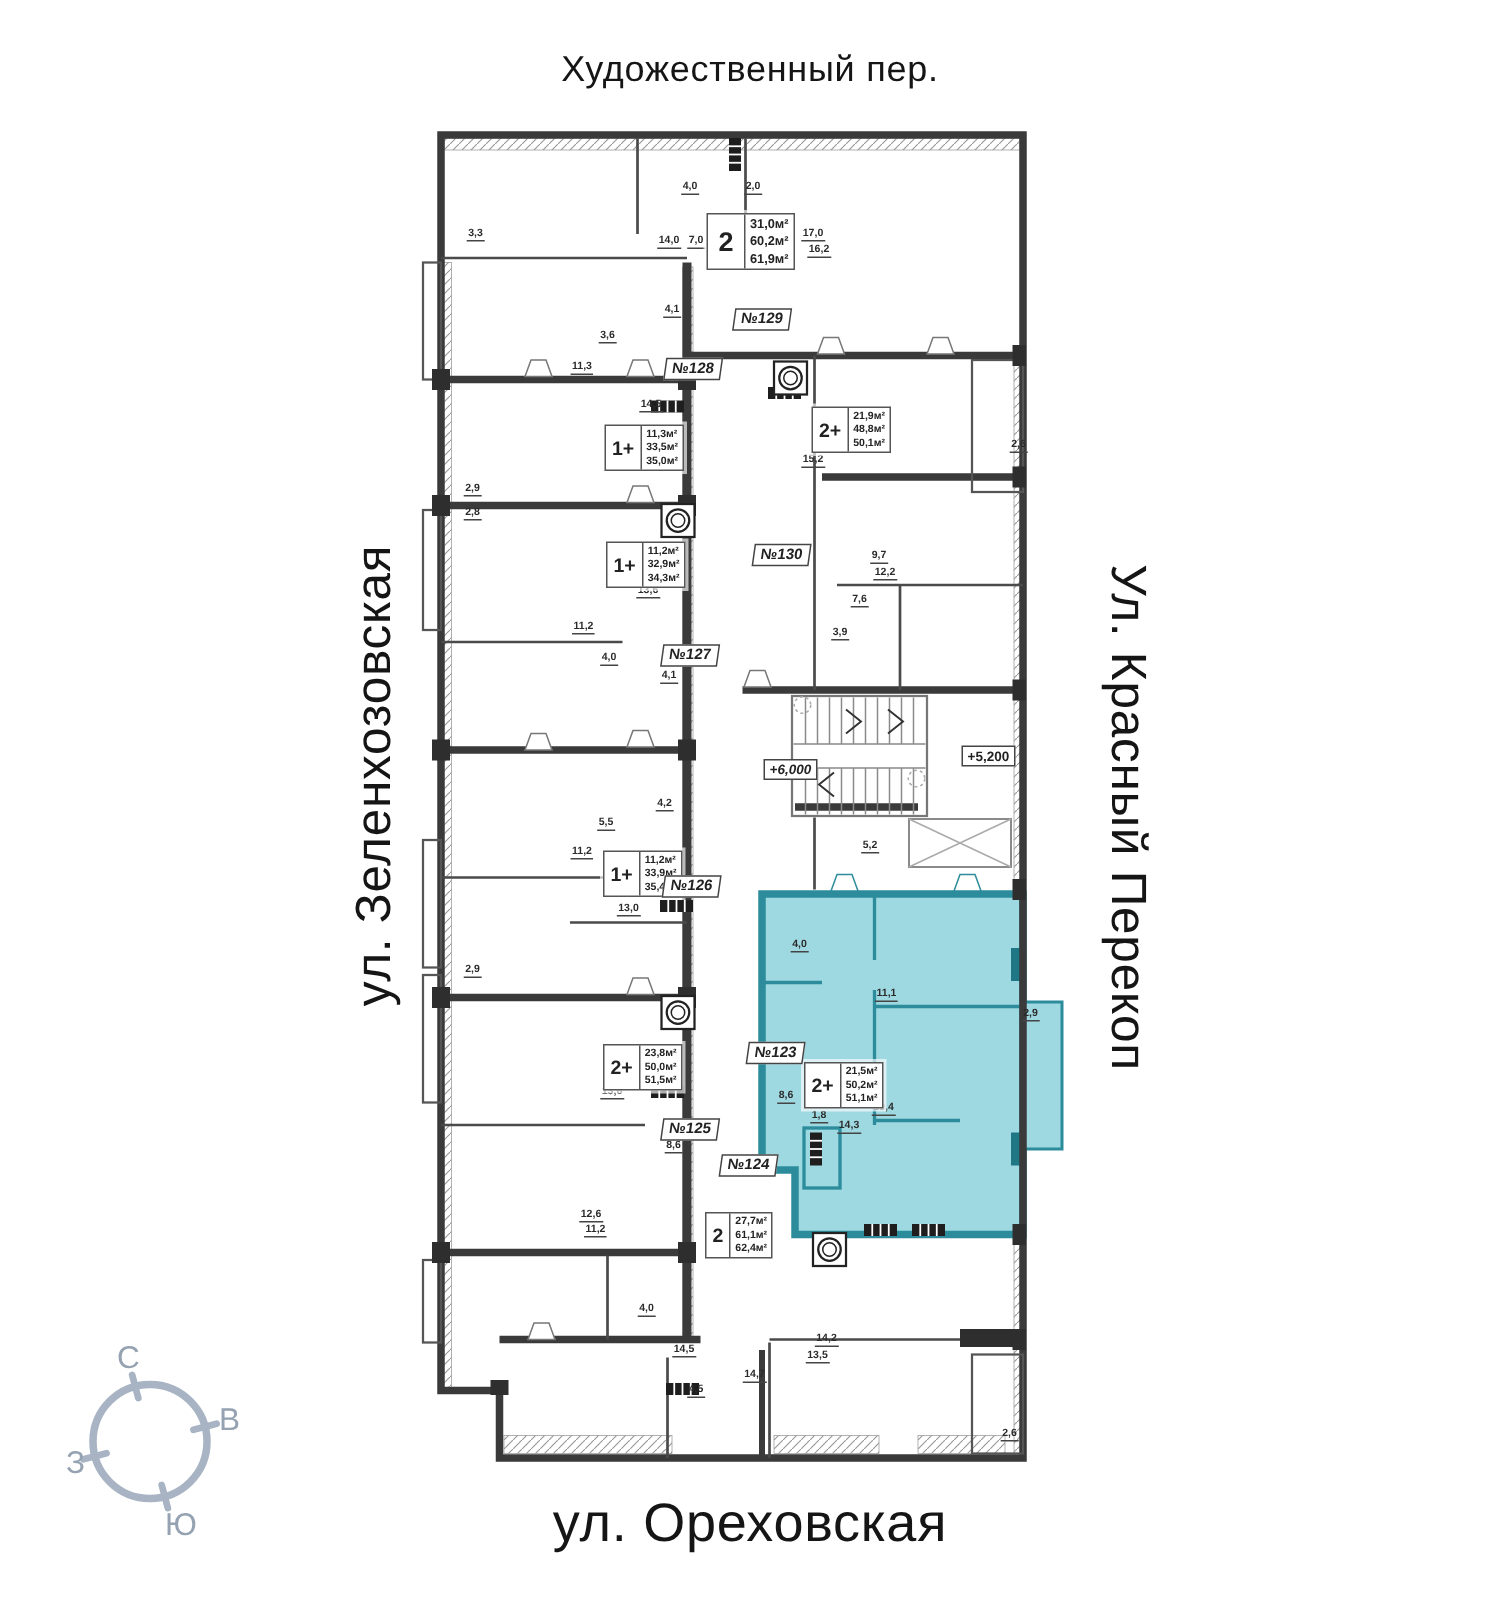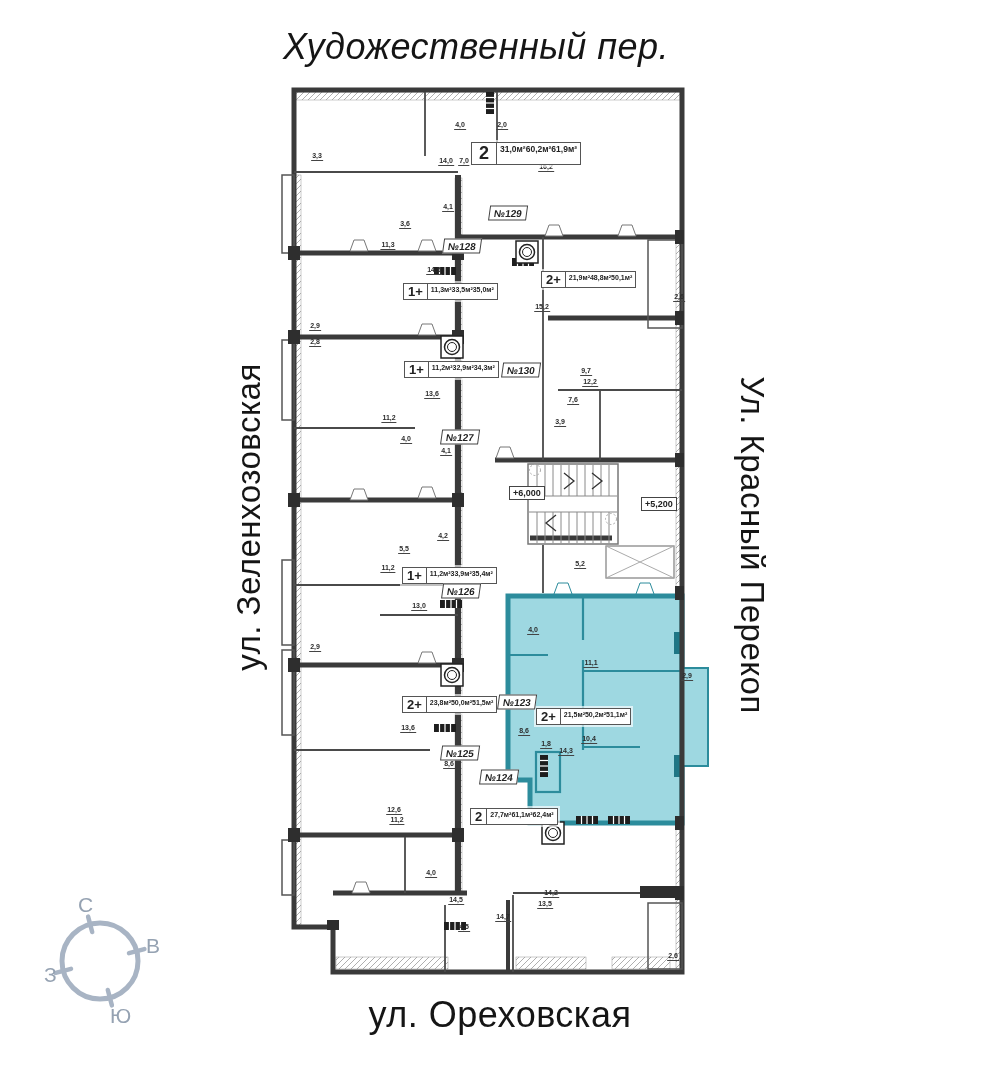--- a/index.html
+++ b/index.html
@@ -1,31 +1,31 @@
 <!DOCTYPE html>
 <html><head>
 <meta charset="utf-8">
 <style>
   html,body{margin:0;padding:0;}
   body{width:1000px;height:1068px;position:relative;background:#ffffff;overflow:hidden;
        font-family:"Liberation Sans",sans-serif;color:#1a1a1a;}
   .street{position:absolute;white-space:nowrap;color:#151515;letter-spacing:.5px;}
-  .street-top{left:476px;top:47px;transform:translate(-50%,-50%);font-size:36px;font-style:italic;}
+  .street-top{left:500px;top:47px;transform:translate(-50%,-50%);font-size:24px;}
   .street-bottom{left:500px;top:1015px;transform:translate(-50%,-50%);font-size:36px;}
   .street-left{left:249px;top:517px;transform:translate(-50%,-50%) rotate(-90deg);font-size:33px;}
   .street-right{left:752px;top:545px;transform:translate(-50%,-50%) rotate(90deg);font-size:33px;}
   #plan-svg,#overlay{position:absolute;left:0;top:0;}
   #overlay{width:1000px;height:1068px;pointer-events:none;}
   .dim{position:absolute;transform:translate(-50%,-100%);font-size:7px;font-weight:bold;
        color:#2b2b2b;border-bottom:1px solid #444;padding:0 1px 1px 1px;line-height:1;white-space:nowrap;}
   .apt-box{position:absolute;display:flex;align-items:stretch;background:#fff;border:1px solid #555;
        box-shadow:0 0 0 2px rgba(255,255,255,.65);}
   .apt-type{display:flex;align-items:center;padding:0 4px;font-weight:bold;font-size:13px;
        border-right:1px solid #555;color:#222;}
-  .apt-areas{display:flex;flex-direction:row;justify-content:center;padding:1px 3px;text-align:center;}
+  .apt-areas{display:flex;flex-direction:column;justify-content:center;padding:1px 3px;}
   .apt-areas div{font-size:7px;font-weight:bold;line-height:1.3;color:#222;white-space:nowrap;}
   .apt-box.large .apt-type{font-size:18px;padding:0 7px;}
   .apt-box.large .apt-areas div{font-size:8.5px;line-height:1.35;}
   .apt-tag{position:absolute;transform:translate(-50%,-50%) skewX(-8deg);background:#fff;
        border:1px solid #444;font-size:10px;font-weight:bold;padding:1px 4px;white-space:nowrap;color:#222;}
   .elev{position:absolute;background:#fff;border:1px solid #444;font-size:9px;font-weight:bold;
        padding:1px 3px;color:#222;white-space:nowrap;}
   .compass-label{font-size:21px;fill:#95a2b2;}
 </style>
 </head>
@@ -274,21 +274,21 @@
     <div class="dim" style="left: 449px; top: 769px;">8,6</div>
     <div class="dim" style="left: 394px; top: 815px;">12,6</div>
     <div class="dim" style="left: 397px; top: 825px;">11,2</div>
     <div class="dim" style="left: 431px; top: 878px;">4,0</div>
     <div class="dim" style="left: 551px; top: 898px;">14,2</div>
     <div class="dim" style="left: 456px; top: 905px;">14,5</div>
     <div class="dim" style="left: 545px; top: 909px;">13,5</div>
     <div class="dim" style="left: 503px; top: 922px;">14,7</div>
     <div class="dim" style="left: 464px; top: 932px;">4,5</div>
     <div class="dim" style="left: 673px; top: 961px;">2,6</div>
-    <div class="elev" style="left: 509px; top: 486px;">+6,000</div>
+    <div class="elev" style="left: 509px; top: 506px; font-style: italic;">+6,000</div>
     <div class="elev" style="left: 641px; top: 497px;">+5,200</div>
     <div class="apt-box large" style="left: 471px; top: 142px;">
       <div class="apt-type">2</div>
       <div class="apt-areas">
         <div>31,0м²</div>
         <div>60,2м²</div>
         <div>61,9м²</div>
       </div>
     </div>
     <div class="apt-tag" style="left: 508px; top: 213px;">№129</div>

